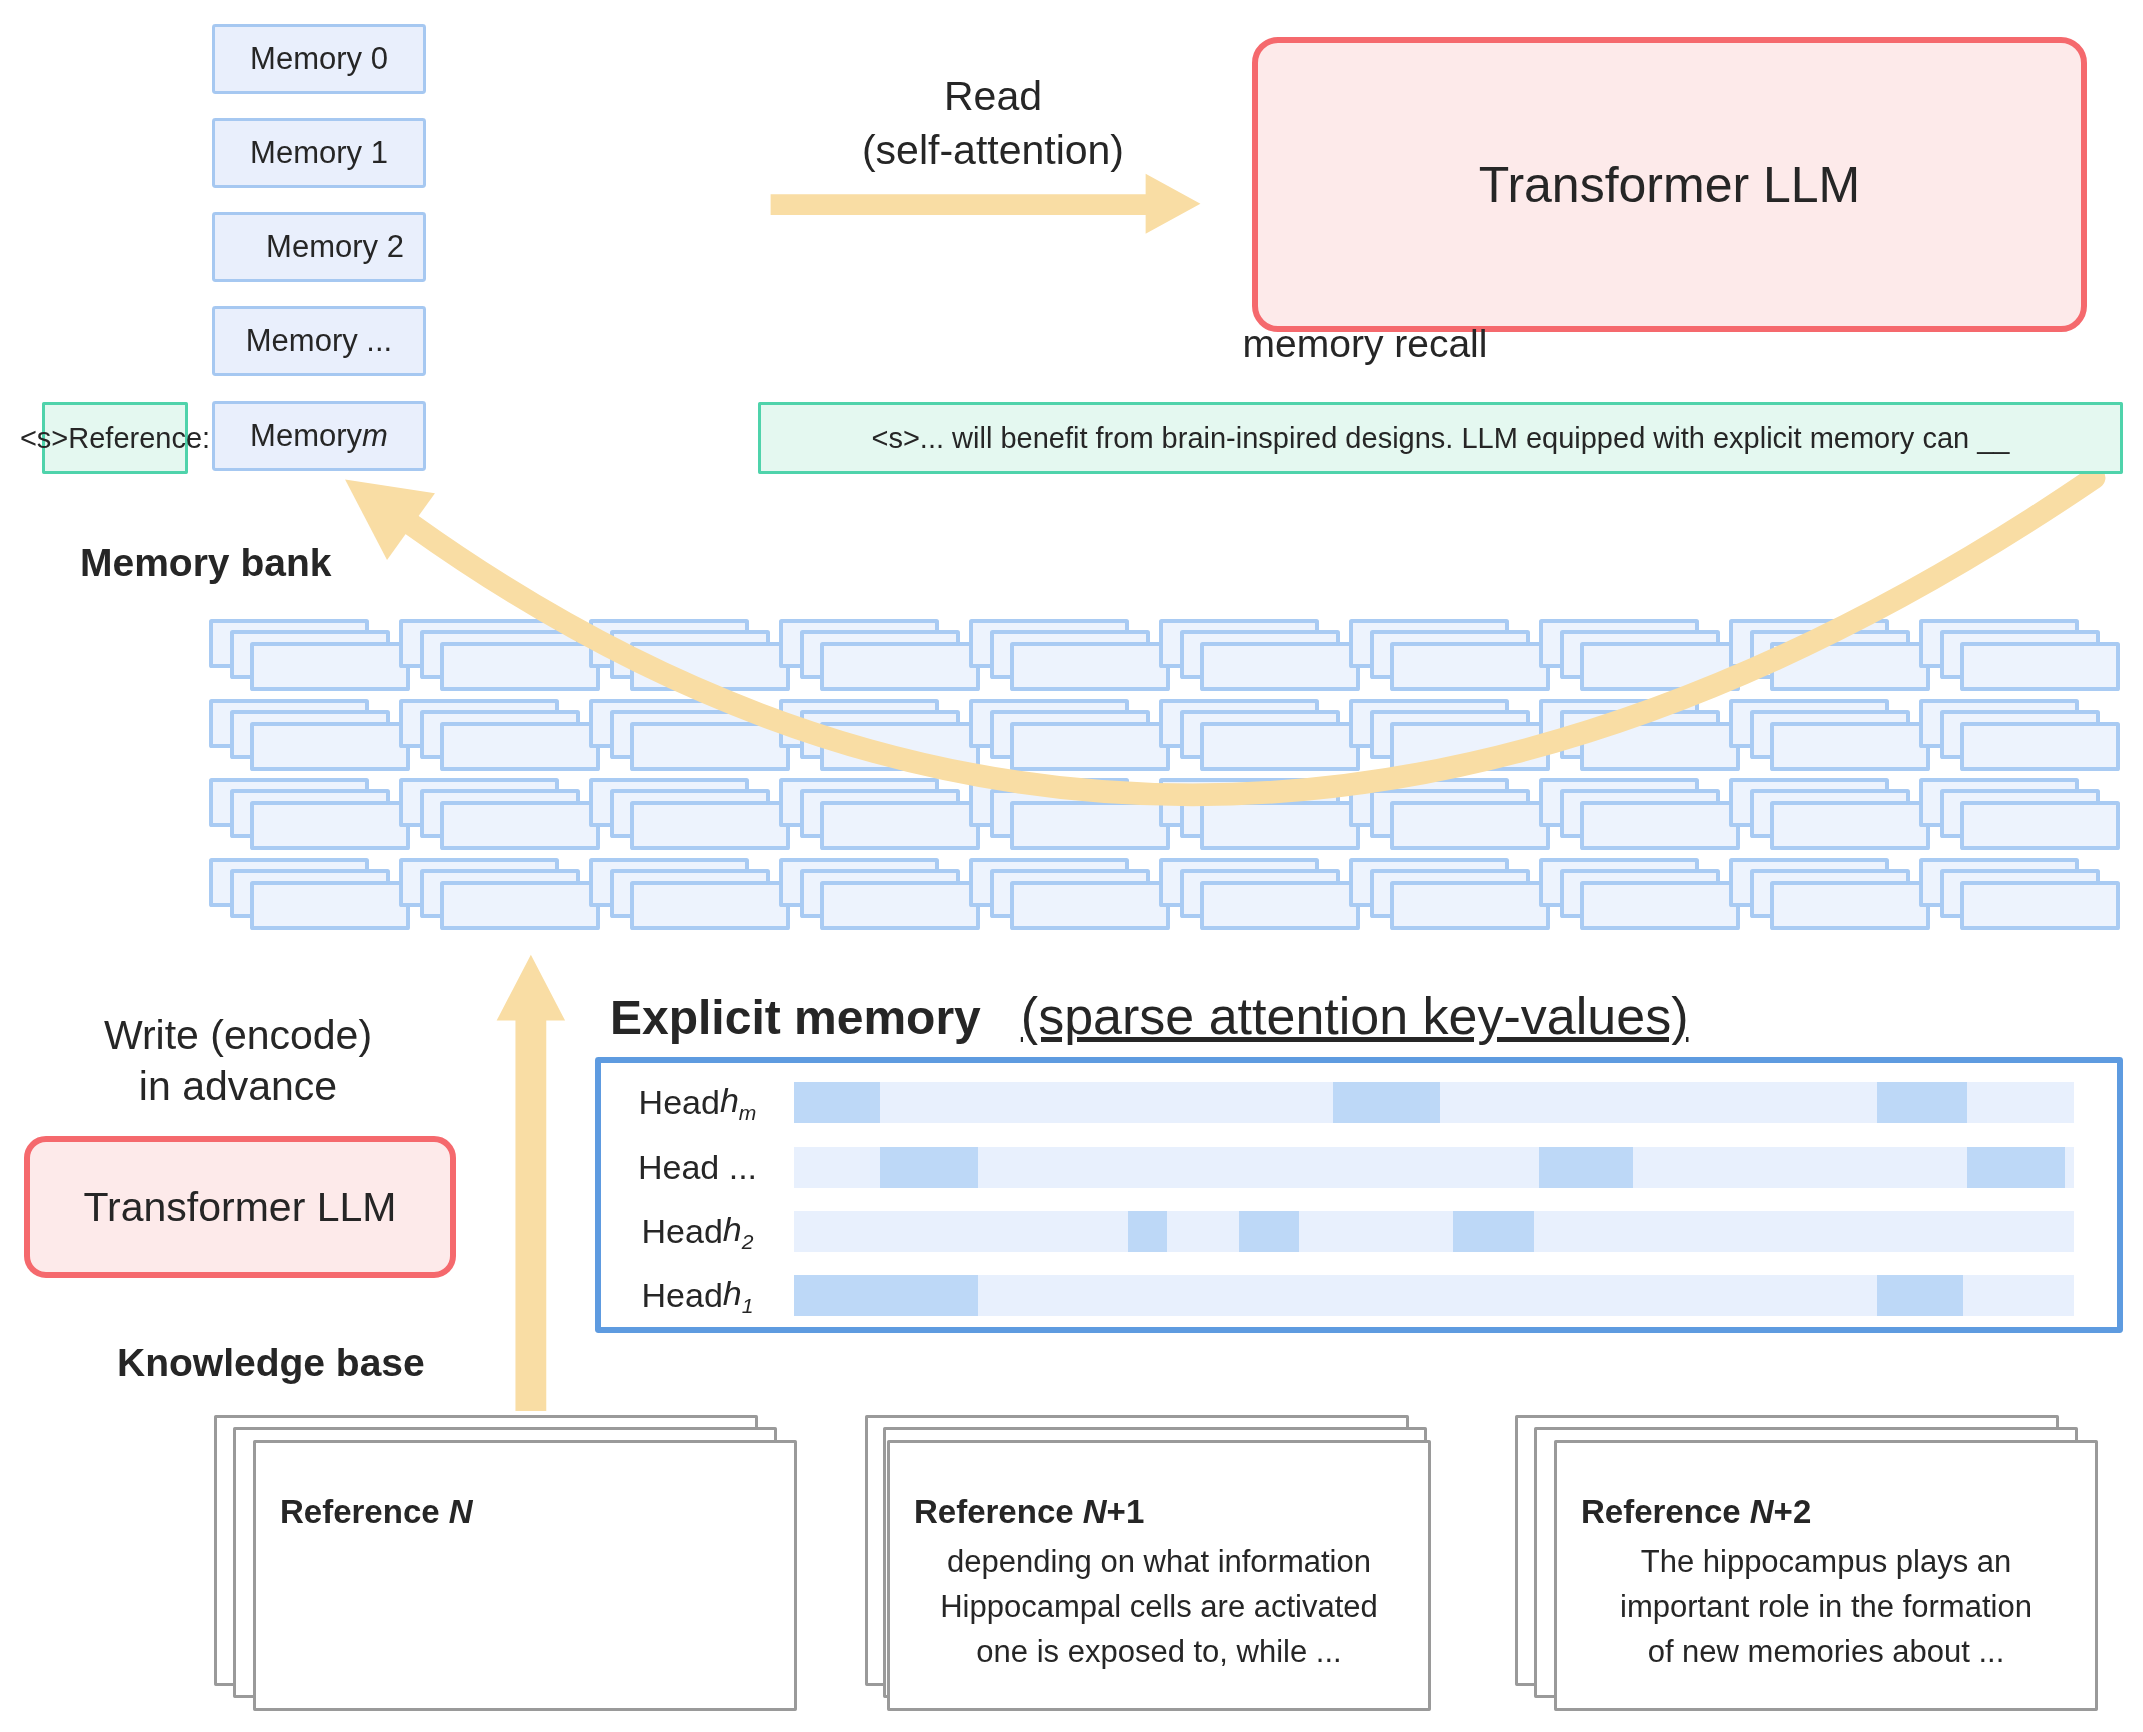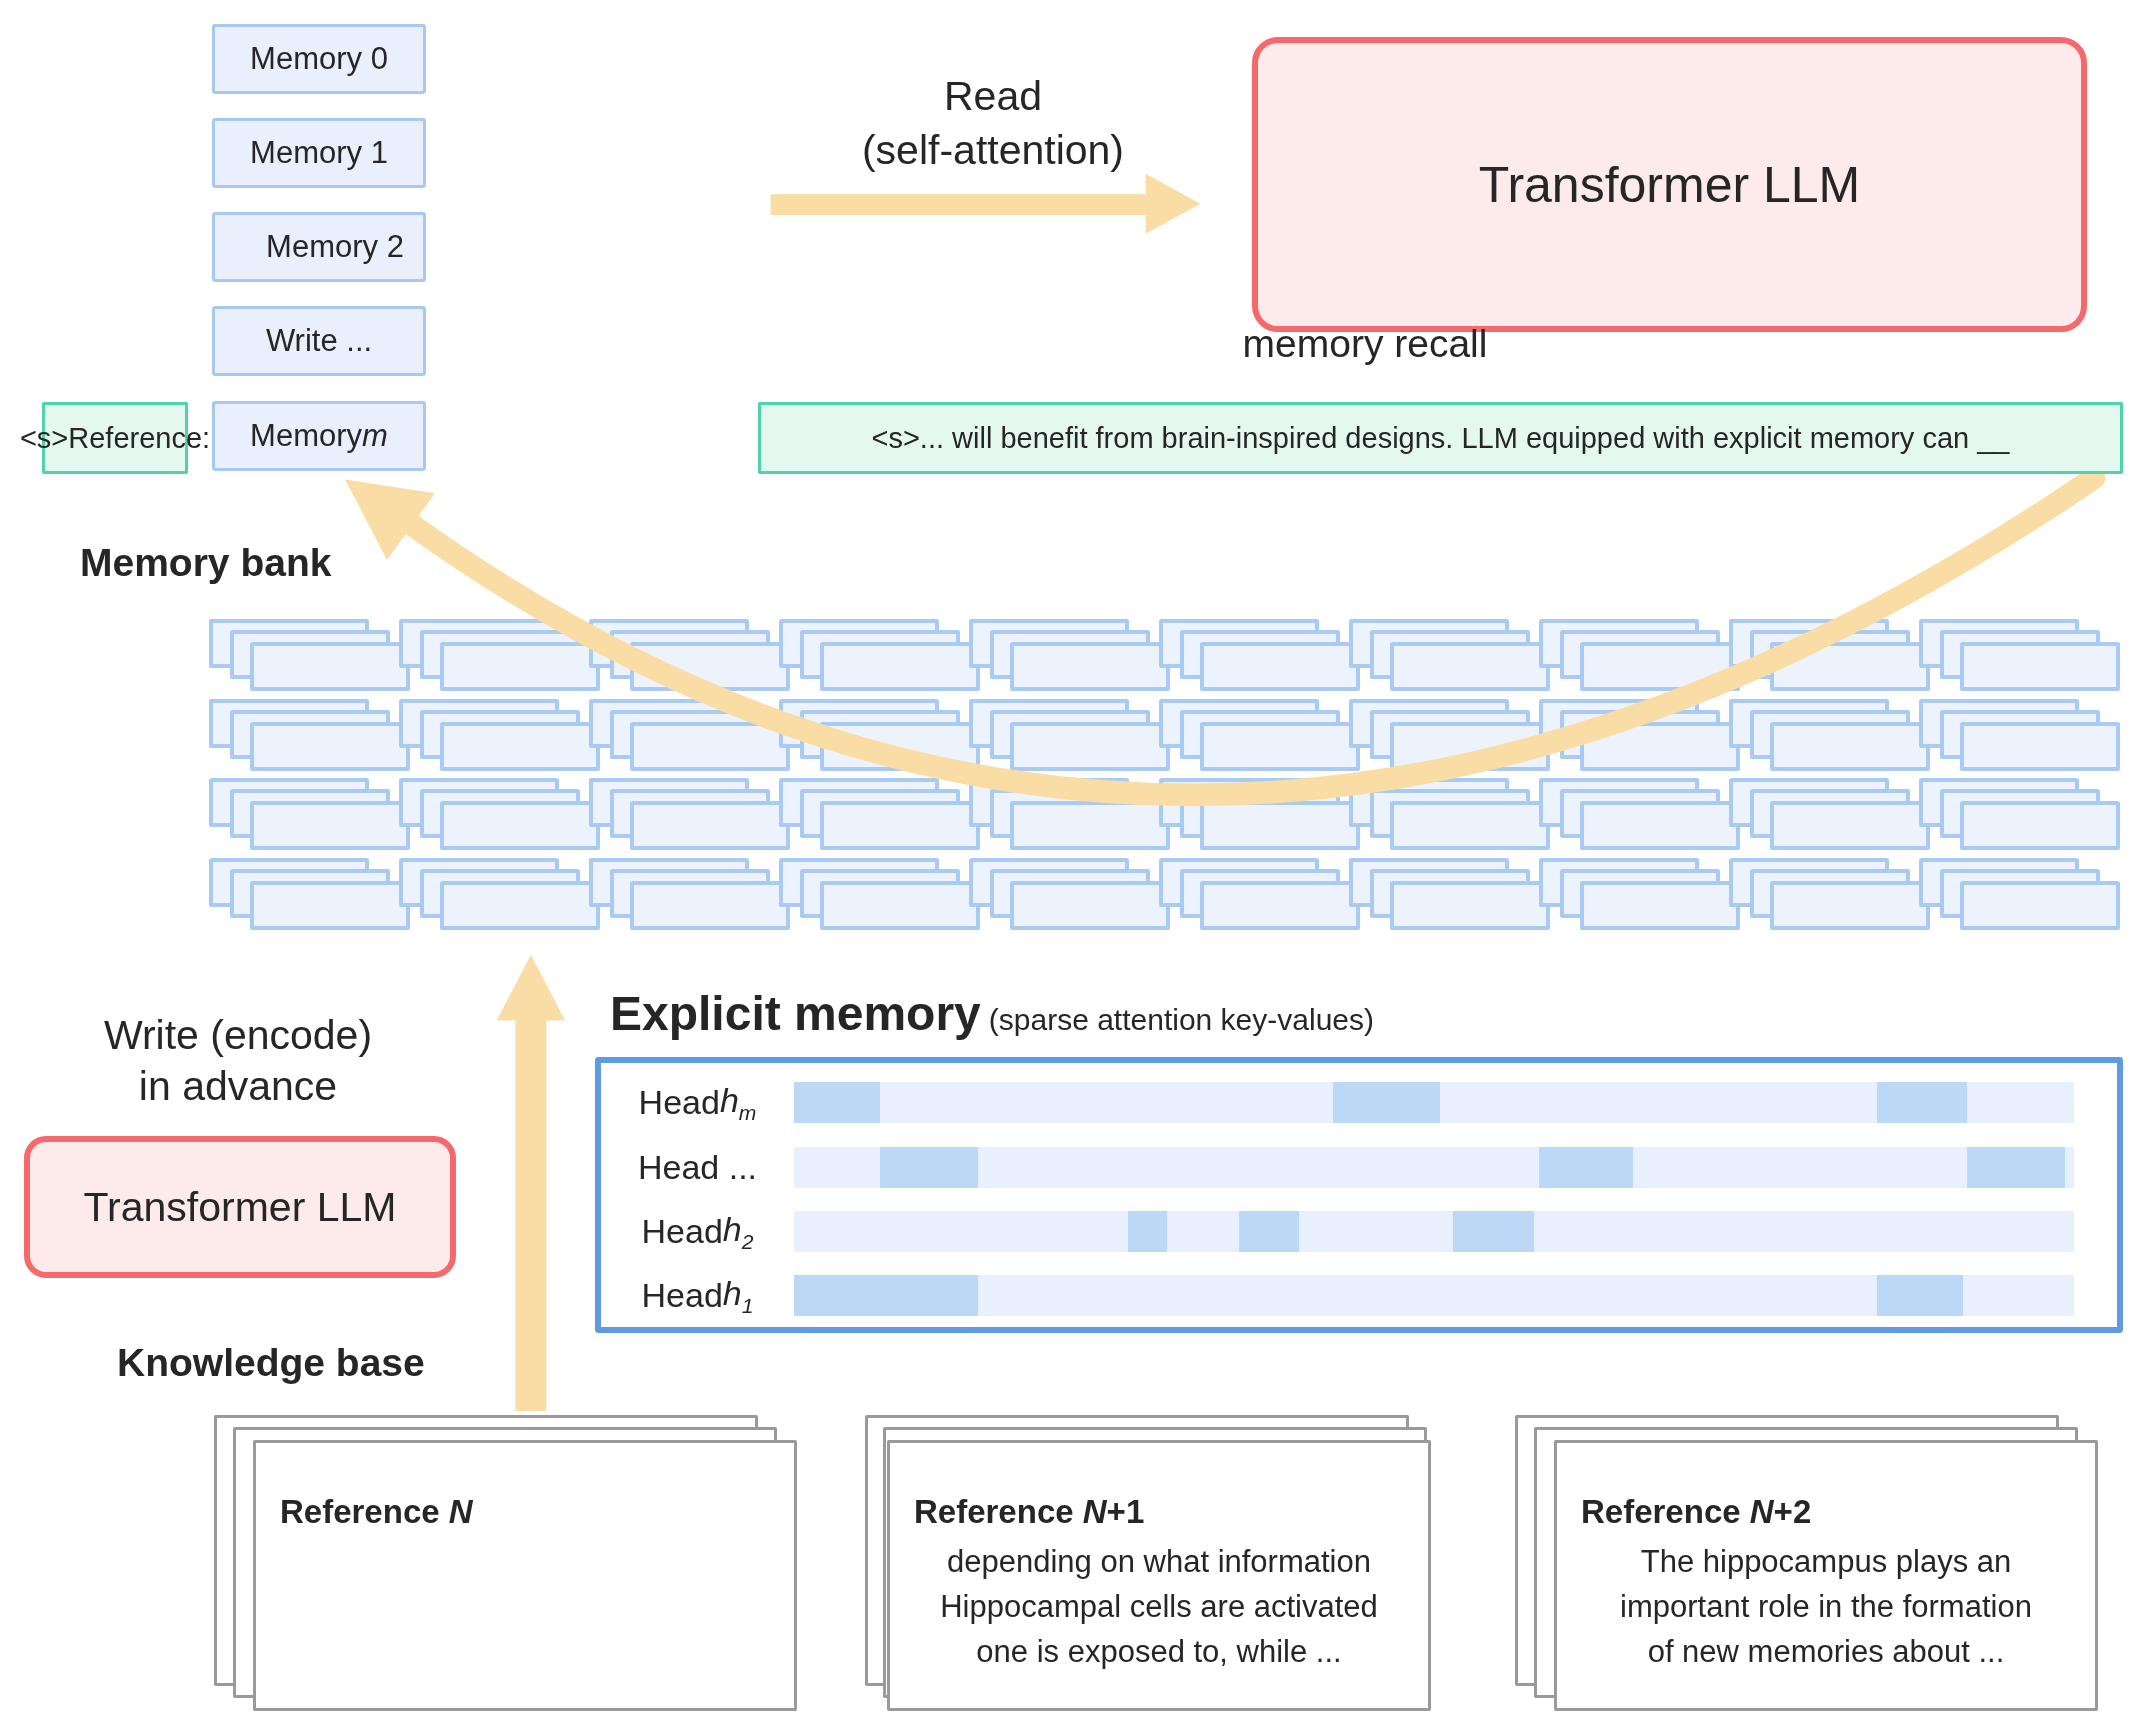--- a/index.html
+++ b/index.html
@@ -258,21 +258,21 @@
       <div class="mem-box" style="top: 24px;">
         <span>Memory 0</span>
       </div>
       <div class="mem-box" style="top: 118px;">
         <span>Memory 1</span>
       </div>
       <div class="mem-box" style="top: 212px; padding-left: 32px;">
         <span>Memory 2</span>
       </div>
       <div class="mem-box" style="top: 306px;">
-        <span>Write ...</span>
+        <span>Memory ...</span>
       </div>
       <div class="mem-box" style="top: 401px;">
         <span>Memory </span>
         <span class="ital">m</span>
       </div>
     </div>
 
   <div class="green-box abs" style="left:42px;top:402px;width:146px;height:72px;">
     <span>&lt;s&gt;Reference:</span>
   </div>
@@ -291,21 +291,21 @@
   <div class="label" style="left:1365px;top:322px;transform:translateX(-50%);font-size:39px;">memory recall</div>
 
   <div class="label" style="left:238px;top:1012px;transform:translateX(-50%);font-size:41px;">Write (encode)</div>
   <div class="label" style="left:238px;top:1063px;transform:translateX(-50%);font-size:41px;">in advance</div>
   <div class="pink-box abs" style="left:24px;top:1136px;width:432px;height:142px;font-size:41px;border-width:6px;border-radius:22px;">
     <span>Transformer LLM</span>
   </div>
   <div class="label bold" style="left:117px;top:1341px;font-size:39px;">Knowledge base</div>
 
   <div class="label" style="left:610px;top:986px;font-size:48px;">
-    <span class="bold">Explicit memory</span><span style="font-weight:normal;font-size:30px;margin-left:8px;">(sparse attention key-values)</span>
+    <span class="bold">Explicit memory</span><span style="font-weight:normal;font-size:52px;margin-left:40px;text-decoration:underline;">(sparse attention key-values)</span>
   </div>
 
   <div class="head-box abs" id="head-box">
       <div class="head-row-label" style="top: 19px;">
         <span>Head </span>
         <span class="ital">h<sub class="ital">m</sub></span>
       </div>
       <div class="head-track" style="top: 19px;">
         <div class="head-seg" style="left: 0px; width: 86px;"></div>
         <div class="head-seg" style="left: 539px; width: 107px;"></div>

